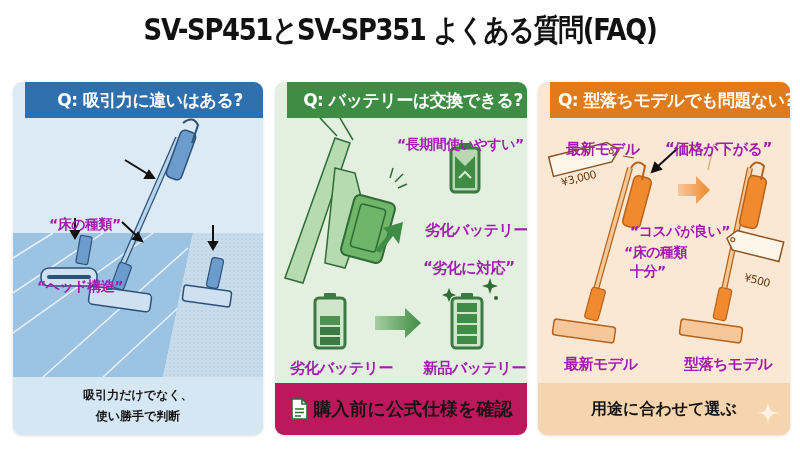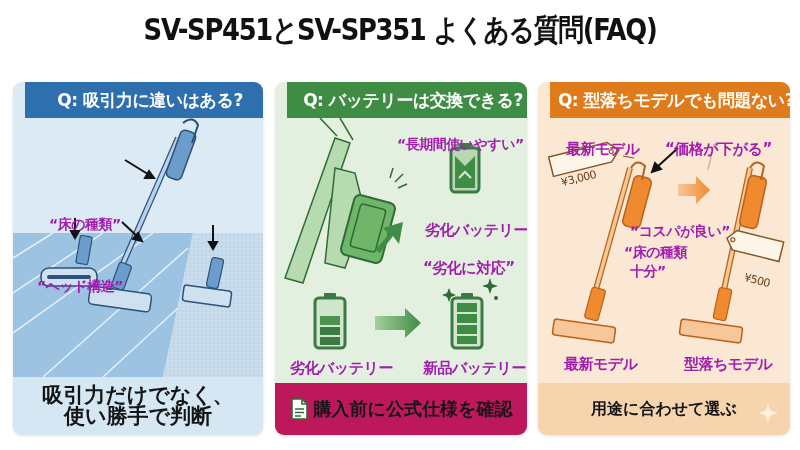--- a/index.html
+++ b/index.html
@@ -27,21 +27,21 @@
   }
   .blue .panel-header { background: #2e6fae; }
   .green .panel-header { background: #3f8c45; }
   .orange .panel-header { background: #e07b1c; }
 
   .panel-footer {
     position: absolute; left: 0; bottom: 0; width: 100%; height: 58px;
     display: flex; align-items: center; justify-content: center; text-align: center;
     font-weight: bold; color: #151515;
   }
-  .blue .panel-footer { background: #d6e7f4; font-size: 21px; line-height: 21px; }
+  .blue .panel-footer { background: #d6e7f4; font-size: 12px; line-height: 21px; }
   .green .panel-footer { background: #be185d; font-size: 18px; height: 52px; font-family: Liberation Serif, serif; }
   .orange .panel-footer { background: #f6d4ad; font-size: 16px; height: 52px; }
 
   .lbl { position: absolute; font-weight: bold; color: #a21caf; white-space: nowrap; font-size: 14px; letter-spacing: -0.5px; }
   .lbl.big { font-size: 15px; }
 
   .scene { position: absolute; left: 0; top: 36px; width: 100%; }
   svg { display: block; }
 
   .doc-icon { display: inline-block; margin-right: 6px; vertical-align: middle; }

